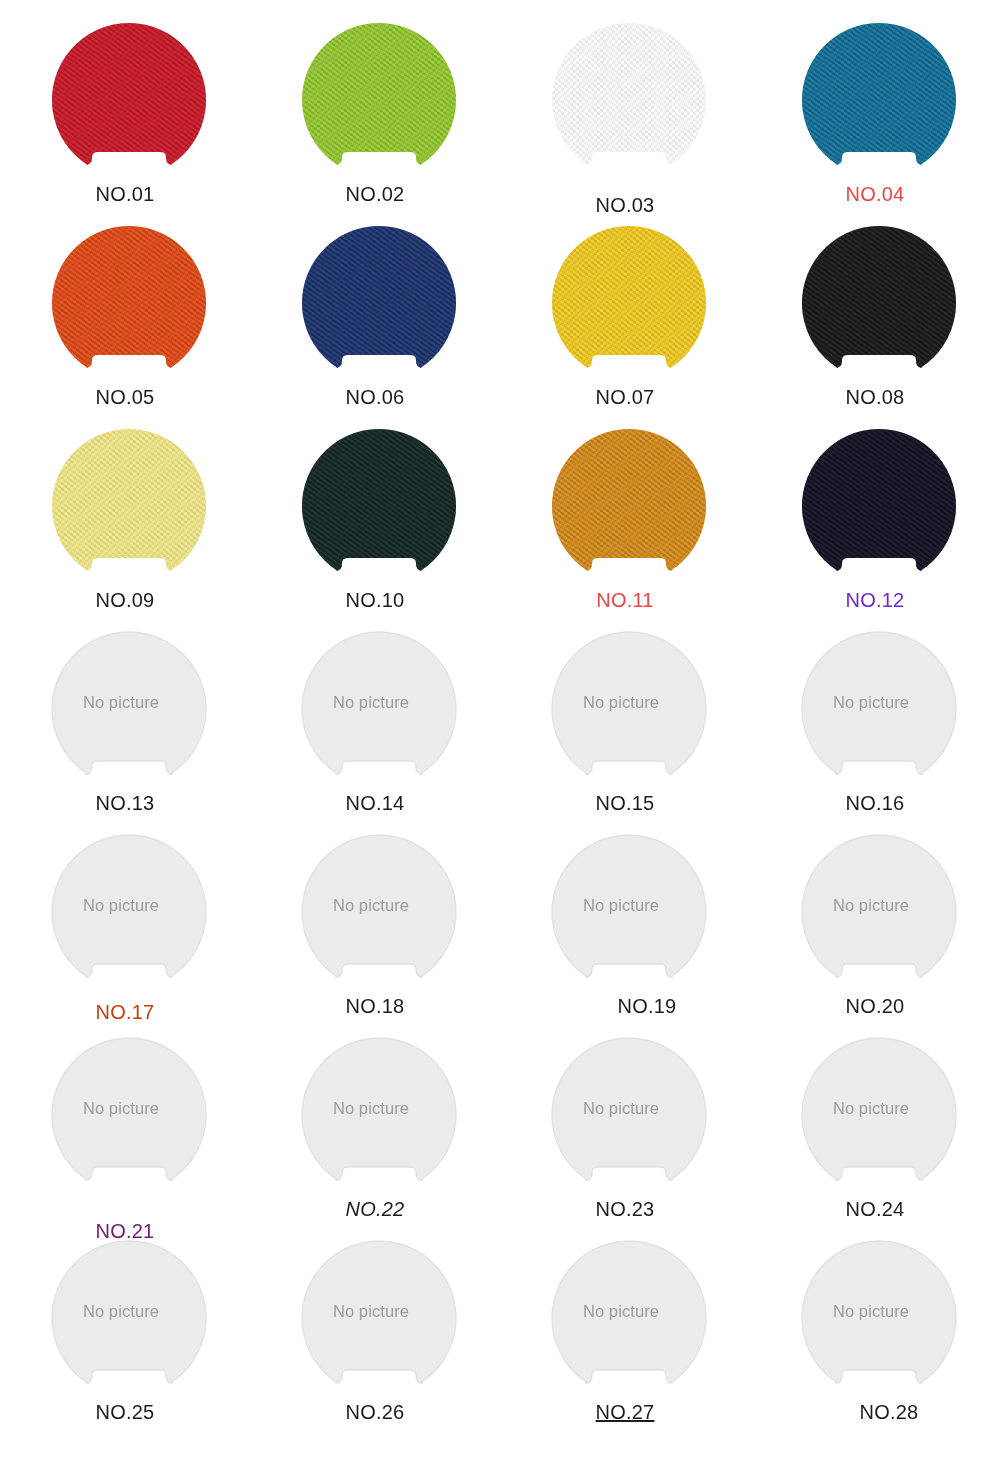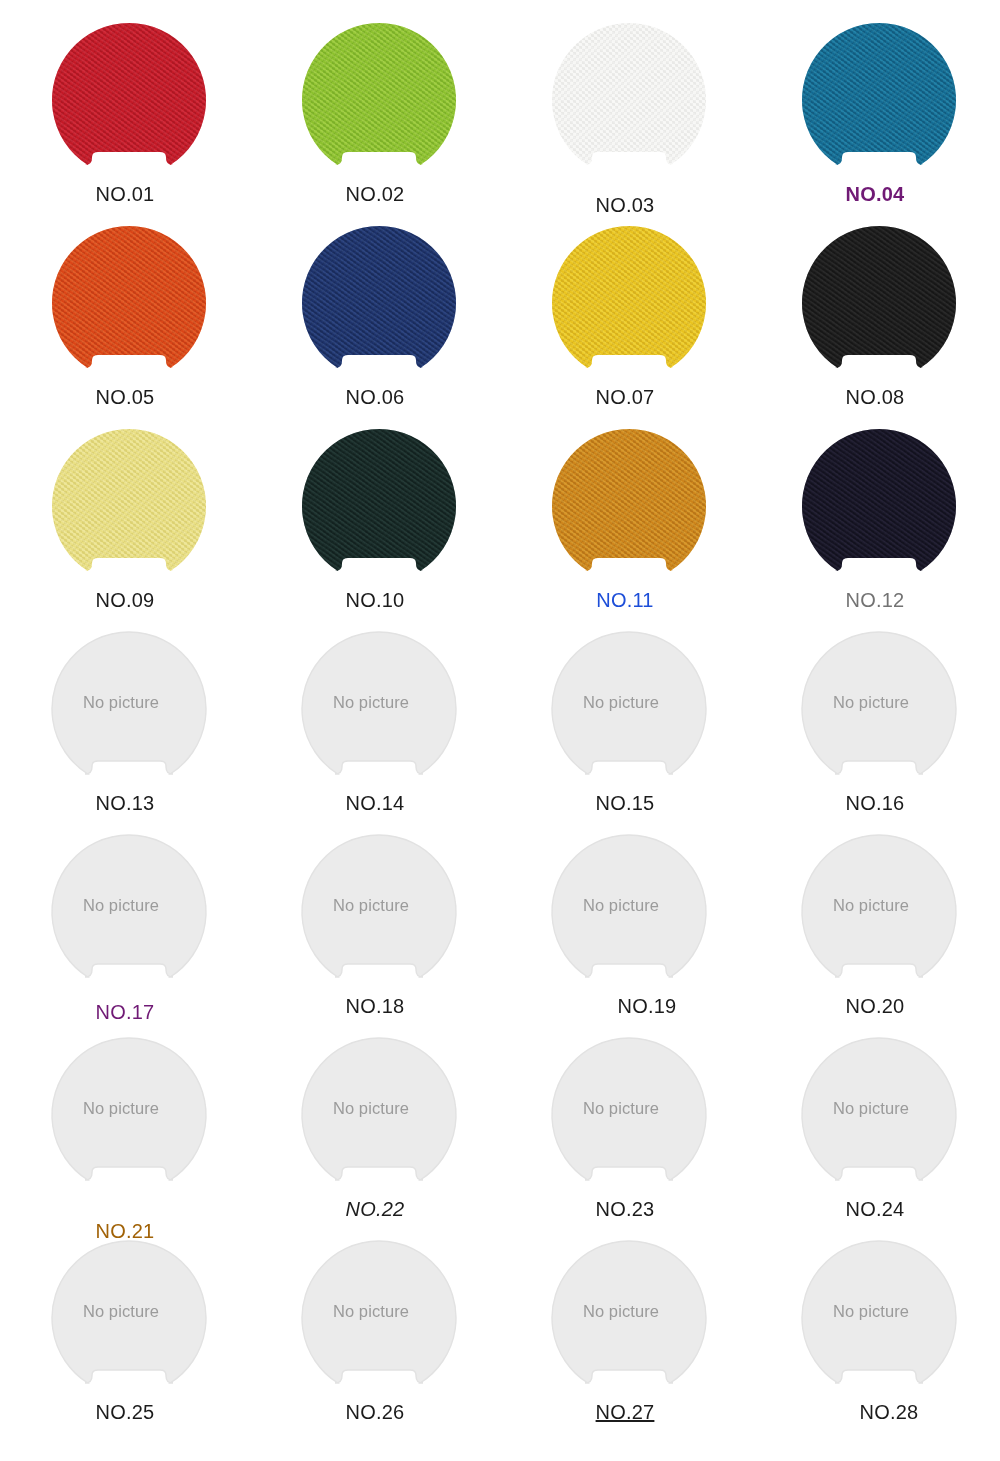--- a/index.html
+++ b/index.html
@@ -224,21 +224,21 @@
         </defs>
         <g class="disc-group">
           <path class="disc-fill" d="M 127.28 143.00 A 77 77 0 1 0 44.72 143.00 L 42.00 143.00 Q 49.00 143.00 49.00 136.00 L 49.00 135.00 Q 49.00 130.00 55.00 130.00 L 117.00 130.00 Q 123.00 130.00 123.00 135.00 L 123.00 136.00 Q 123.00 143.00 130.00 143.00 Z" fill="#1b7ba0"></path>
           <path class="weave" d="M 127.28 143.00 A 77 77 0 1 0 44.72 143.00 L 42.00 143.00 Q 49.00 143.00 49.00 136.00 L 49.00 135.00 Q 49.00 130.00 55.00 130.00 L 117.00 130.00 Q 123.00 130.00 123.00 135.00 L 123.00 136.00 Q 123.00 143.00 130.00 143.00 Z" fill="url(#wv4)"></path>
           <path class="weave2" d="M 127.28 143.00 A 77 77 0 1 0 44.72 143.00 L 42.00 143.00 Q 49.00 143.00 49.00 136.00 L 49.00 135.00 Q 49.00 130.00 55.00 130.00 L 117.00 130.00 Q 123.00 130.00 123.00 135.00 L 123.00 136.00 Q 123.00 143.00 130.00 143.00 Z" fill="url(#wv24)"></path>
           <path class="disc-outline" fill="none" d="M 127.28 143.00 A 77 77 0 1 0 44.72 143.00 L 42.00 143.00 Q 49.00 143.00 49.00 136.00 L 49.00 135.00 Q 49.00 130.00 55.00 130.00 L 117.00 130.00 Q 123.00 130.00 123.00 135.00 L 123.00 136.00 Q 123.00 143.00 130.00 143.00 Z" stroke="none"></path>
         </g>
       </svg>
 
     </div>
-    <div class="swatch-caption" style="color: #701a75; font-weight: bold;">NO.04</div>
+    <div class="swatch-caption" style="color: #ef4444;">NO.04</div>
   </div>
 
   <div class="swatch-cell">
     <div class="swatch-disc">
       <svg viewBox="0 0 172 157" preserveAspectRatio="none">
         <defs>
 
           <clipPath class="disc-clip">
             <path class="disc-path" d="
               M 86 2
@@ -483,21 +483,21 @@
         </defs>
         <g class="disc-group">
           <path class="disc-fill" d="M 127.28 143.00 A 77 77 0 1 0 44.72 143.00 L 42.00 143.00 Q 49.00 143.00 49.00 136.00 L 49.00 135.00 Q 49.00 130.00 55.00 130.00 L 117.00 130.00 Q 123.00 130.00 123.00 135.00 L 123.00 136.00 Q 123.00 143.00 130.00 143.00 Z" fill="#d49423"></path>
           <path class="weave" d="M 127.28 143.00 A 77 77 0 1 0 44.72 143.00 L 42.00 143.00 Q 49.00 143.00 49.00 136.00 L 49.00 135.00 Q 49.00 130.00 55.00 130.00 L 117.00 130.00 Q 123.00 130.00 123.00 135.00 L 123.00 136.00 Q 123.00 143.00 130.00 143.00 Z" fill="url(#wv11)"></path>
           <path class="weave2" d="M 127.28 143.00 A 77 77 0 1 0 44.72 143.00 L 42.00 143.00 Q 49.00 143.00 49.00 136.00 L 49.00 135.00 Q 49.00 130.00 55.00 130.00 L 117.00 130.00 Q 123.00 130.00 123.00 135.00 L 123.00 136.00 Q 123.00 143.00 130.00 143.00 Z" fill="url(#wv211)"></path>
           <path class="disc-outline" fill="none" d="M 127.28 143.00 A 77 77 0 1 0 44.72 143.00 L 42.00 143.00 Q 49.00 143.00 49.00 136.00 L 49.00 135.00 Q 49.00 130.00 55.00 130.00 L 117.00 130.00 Q 123.00 130.00 123.00 135.00 L 123.00 136.00 Q 123.00 143.00 130.00 143.00 Z" stroke="none"></path>
         </g>
       </svg>
 
     </div>
-    <div class="swatch-caption" style="color: #1d4ed8;">NO.11</div>
+    <div class="swatch-caption" style="color: #ef4444;">NO.11</div>
   </div>
 
   <div class="swatch-cell">
     <div class="swatch-disc">
       <svg viewBox="0 0 172 157" preserveAspectRatio="none">
         <defs>
 
           <clipPath class="disc-clip">
             <path class="disc-path" d="
               M 86 2
@@ -520,21 +520,21 @@
         </defs>
         <g class="disc-group">
           <path class="disc-fill" d="M 127.28 143.00 A 77 77 0 1 0 44.72 143.00 L 42.00 143.00 Q 49.00 143.00 49.00 136.00 L 49.00 135.00 Q 49.00 130.00 55.00 130.00 L 117.00 130.00 Q 123.00 130.00 123.00 135.00 L 123.00 136.00 Q 123.00 143.00 130.00 143.00 Z" fill="#1d1b2e"></path>
           <path class="weave" d="M 127.28 143.00 A 77 77 0 1 0 44.72 143.00 L 42.00 143.00 Q 49.00 143.00 49.00 136.00 L 49.00 135.00 Q 49.00 130.00 55.00 130.00 L 117.00 130.00 Q 123.00 130.00 123.00 135.00 L 123.00 136.00 Q 123.00 143.00 130.00 143.00 Z" fill="url(#wv12)"></path>
           <path class="weave2" d="M 127.28 143.00 A 77 77 0 1 0 44.72 143.00 L 42.00 143.00 Q 49.00 143.00 49.00 136.00 L 49.00 135.00 Q 49.00 130.00 55.00 130.00 L 117.00 130.00 Q 123.00 130.00 123.00 135.00 L 123.00 136.00 Q 123.00 143.00 130.00 143.00 Z" fill="url(#wv212)"></path>
           <path class="disc-outline" fill="none" d="M 127.28 143.00 A 77 77 0 1 0 44.72 143.00 L 42.00 143.00 Q 49.00 143.00 49.00 136.00 L 49.00 135.00 Q 49.00 130.00 55.00 130.00 L 117.00 130.00 Q 123.00 130.00 123.00 135.00 L 123.00 136.00 Q 123.00 143.00 130.00 143.00 Z" stroke="none"></path>
         </g>
       </svg>
 
     </div>
-    <div class="swatch-caption" style="color: #737373;">NO.12</div>
+    <div class="swatch-caption" style="color: #6d28d9;">NO.12</div>
   </div>
 
   <div class="swatch-cell">
     <div class="swatch-disc">
       <svg viewBox="0 0 172 157" preserveAspectRatio="none">
         <defs>
 
           <clipPath class="disc-clip">
             <path class="disc-path" d="
               M 86 2
@@ -700,21 +700,21 @@
           </pattern>
         </defs>
         <g class="disc-group">
           <path class="disc-fill" d="M 127.28 143.00 A 77 77 0 1 0 44.72 143.00 L 42.00 143.00 Q 49.00 143.00 49.00 136.00 L 49.00 135.00 Q 49.00 130.00 55.00 130.00 L 117.00 130.00 Q 123.00 130.00 123.00 135.00 L 123.00 136.00 Q 123.00 143.00 130.00 143.00 Z" fill="#ebebeb"></path>
 
           <path class="disc-outline" fill="none" d="M 127.28 143.00 A 77 77 0 1 0 44.72 143.00 L 42.00 143.00 Q 49.00 143.00 49.00 136.00 L 49.00 135.00 Q 49.00 130.00 55.00 130.00 L 117.00 130.00 Q 123.00 130.00 123.00 135.00 L 123.00 136.00 Q 123.00 143.00 130.00 143.00 Z" stroke="#e2e2e2" stroke-width="1.4"></path>
         </g>
       </svg>
       <div class="no-picture-label" style="color: rgb(155, 155, 155);">No picture</div>
     </div>
-    <div class="swatch-caption" style="color: #701a75; margin-top: 8px;">NO.17</div>
+    <div class="swatch-caption" style="color: #c2410c; margin-top: 8px;">NO.17</div>
   </div>
 
   <div class="swatch-cell">
     <div class="swatch-disc">
       <svg viewBox="0 0 172 157" preserveAspectRatio="none">
         <defs>
 
           <clipPath class="disc-clip">
             <path class="disc-path" d="
               M 86 2
@@ -844,21 +844,21 @@
           </pattern>
         </defs>
         <g class="disc-group">
           <path class="disc-fill" d="M 127.28 143.00 A 77 77 0 1 0 44.72 143.00 L 42.00 143.00 Q 49.00 143.00 49.00 136.00 L 49.00 135.00 Q 49.00 130.00 55.00 130.00 L 117.00 130.00 Q 123.00 130.00 123.00 135.00 L 123.00 136.00 Q 123.00 143.00 130.00 143.00 Z" fill="#ebebeb"></path>
 
           <path class="disc-outline" fill="none" d="M 127.28 143.00 A 77 77 0 1 0 44.72 143.00 L 42.00 143.00 Q 49.00 143.00 49.00 136.00 L 49.00 135.00 Q 49.00 130.00 55.00 130.00 L 117.00 130.00 Q 123.00 130.00 123.00 135.00 L 123.00 136.00 Q 123.00 143.00 130.00 143.00 Z" stroke="#e2e2e2" stroke-width="1.4"></path>
         </g>
       </svg>
       <div class="no-picture-label" style="color: rgb(155, 155, 155);">No picture</div>
     </div>
-    <div class="swatch-caption" style="color: #a16207; margin-top: 24px;">NO.21</div>
+    <div class="swatch-caption" style="color: #701a75; margin-top: 24px;">NO.21</div>
   </div>
 
   <div class="swatch-cell">
     <div class="swatch-disc">
       <svg viewBox="0 0 172 157" preserveAspectRatio="none">
         <defs>
 
           <clipPath class="disc-clip">
             <path class="disc-path" d="
               M 86 2

